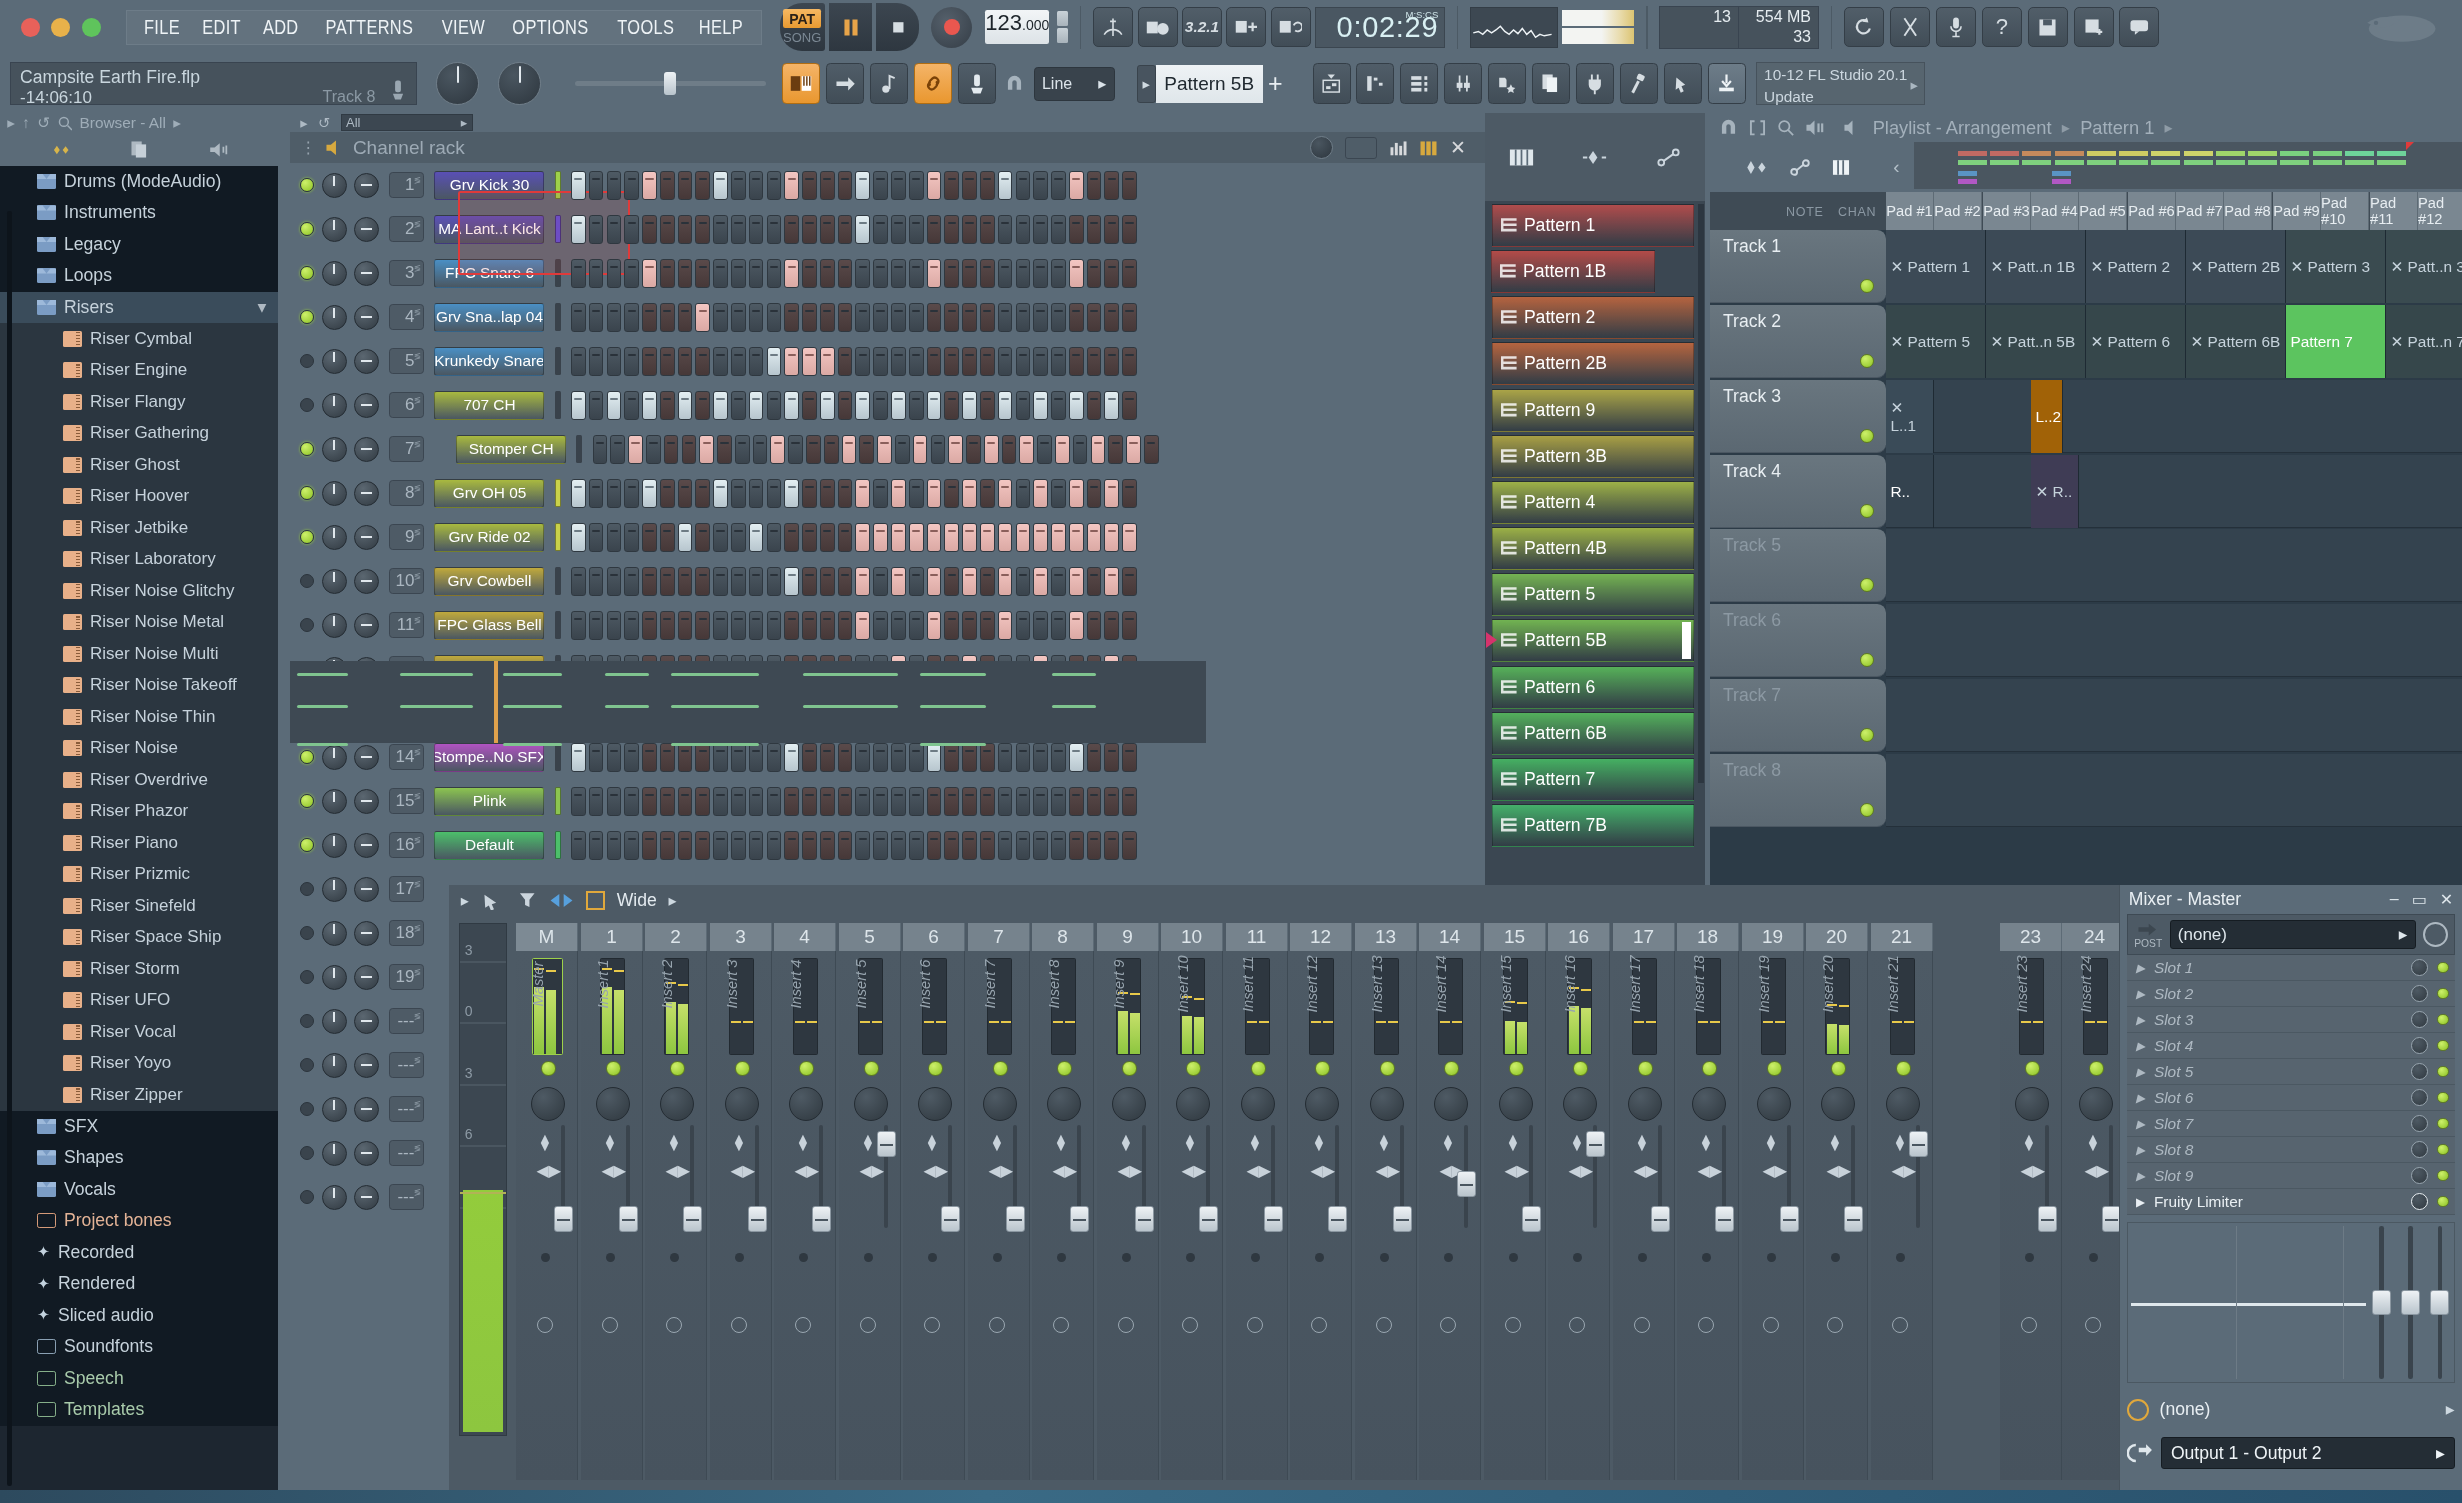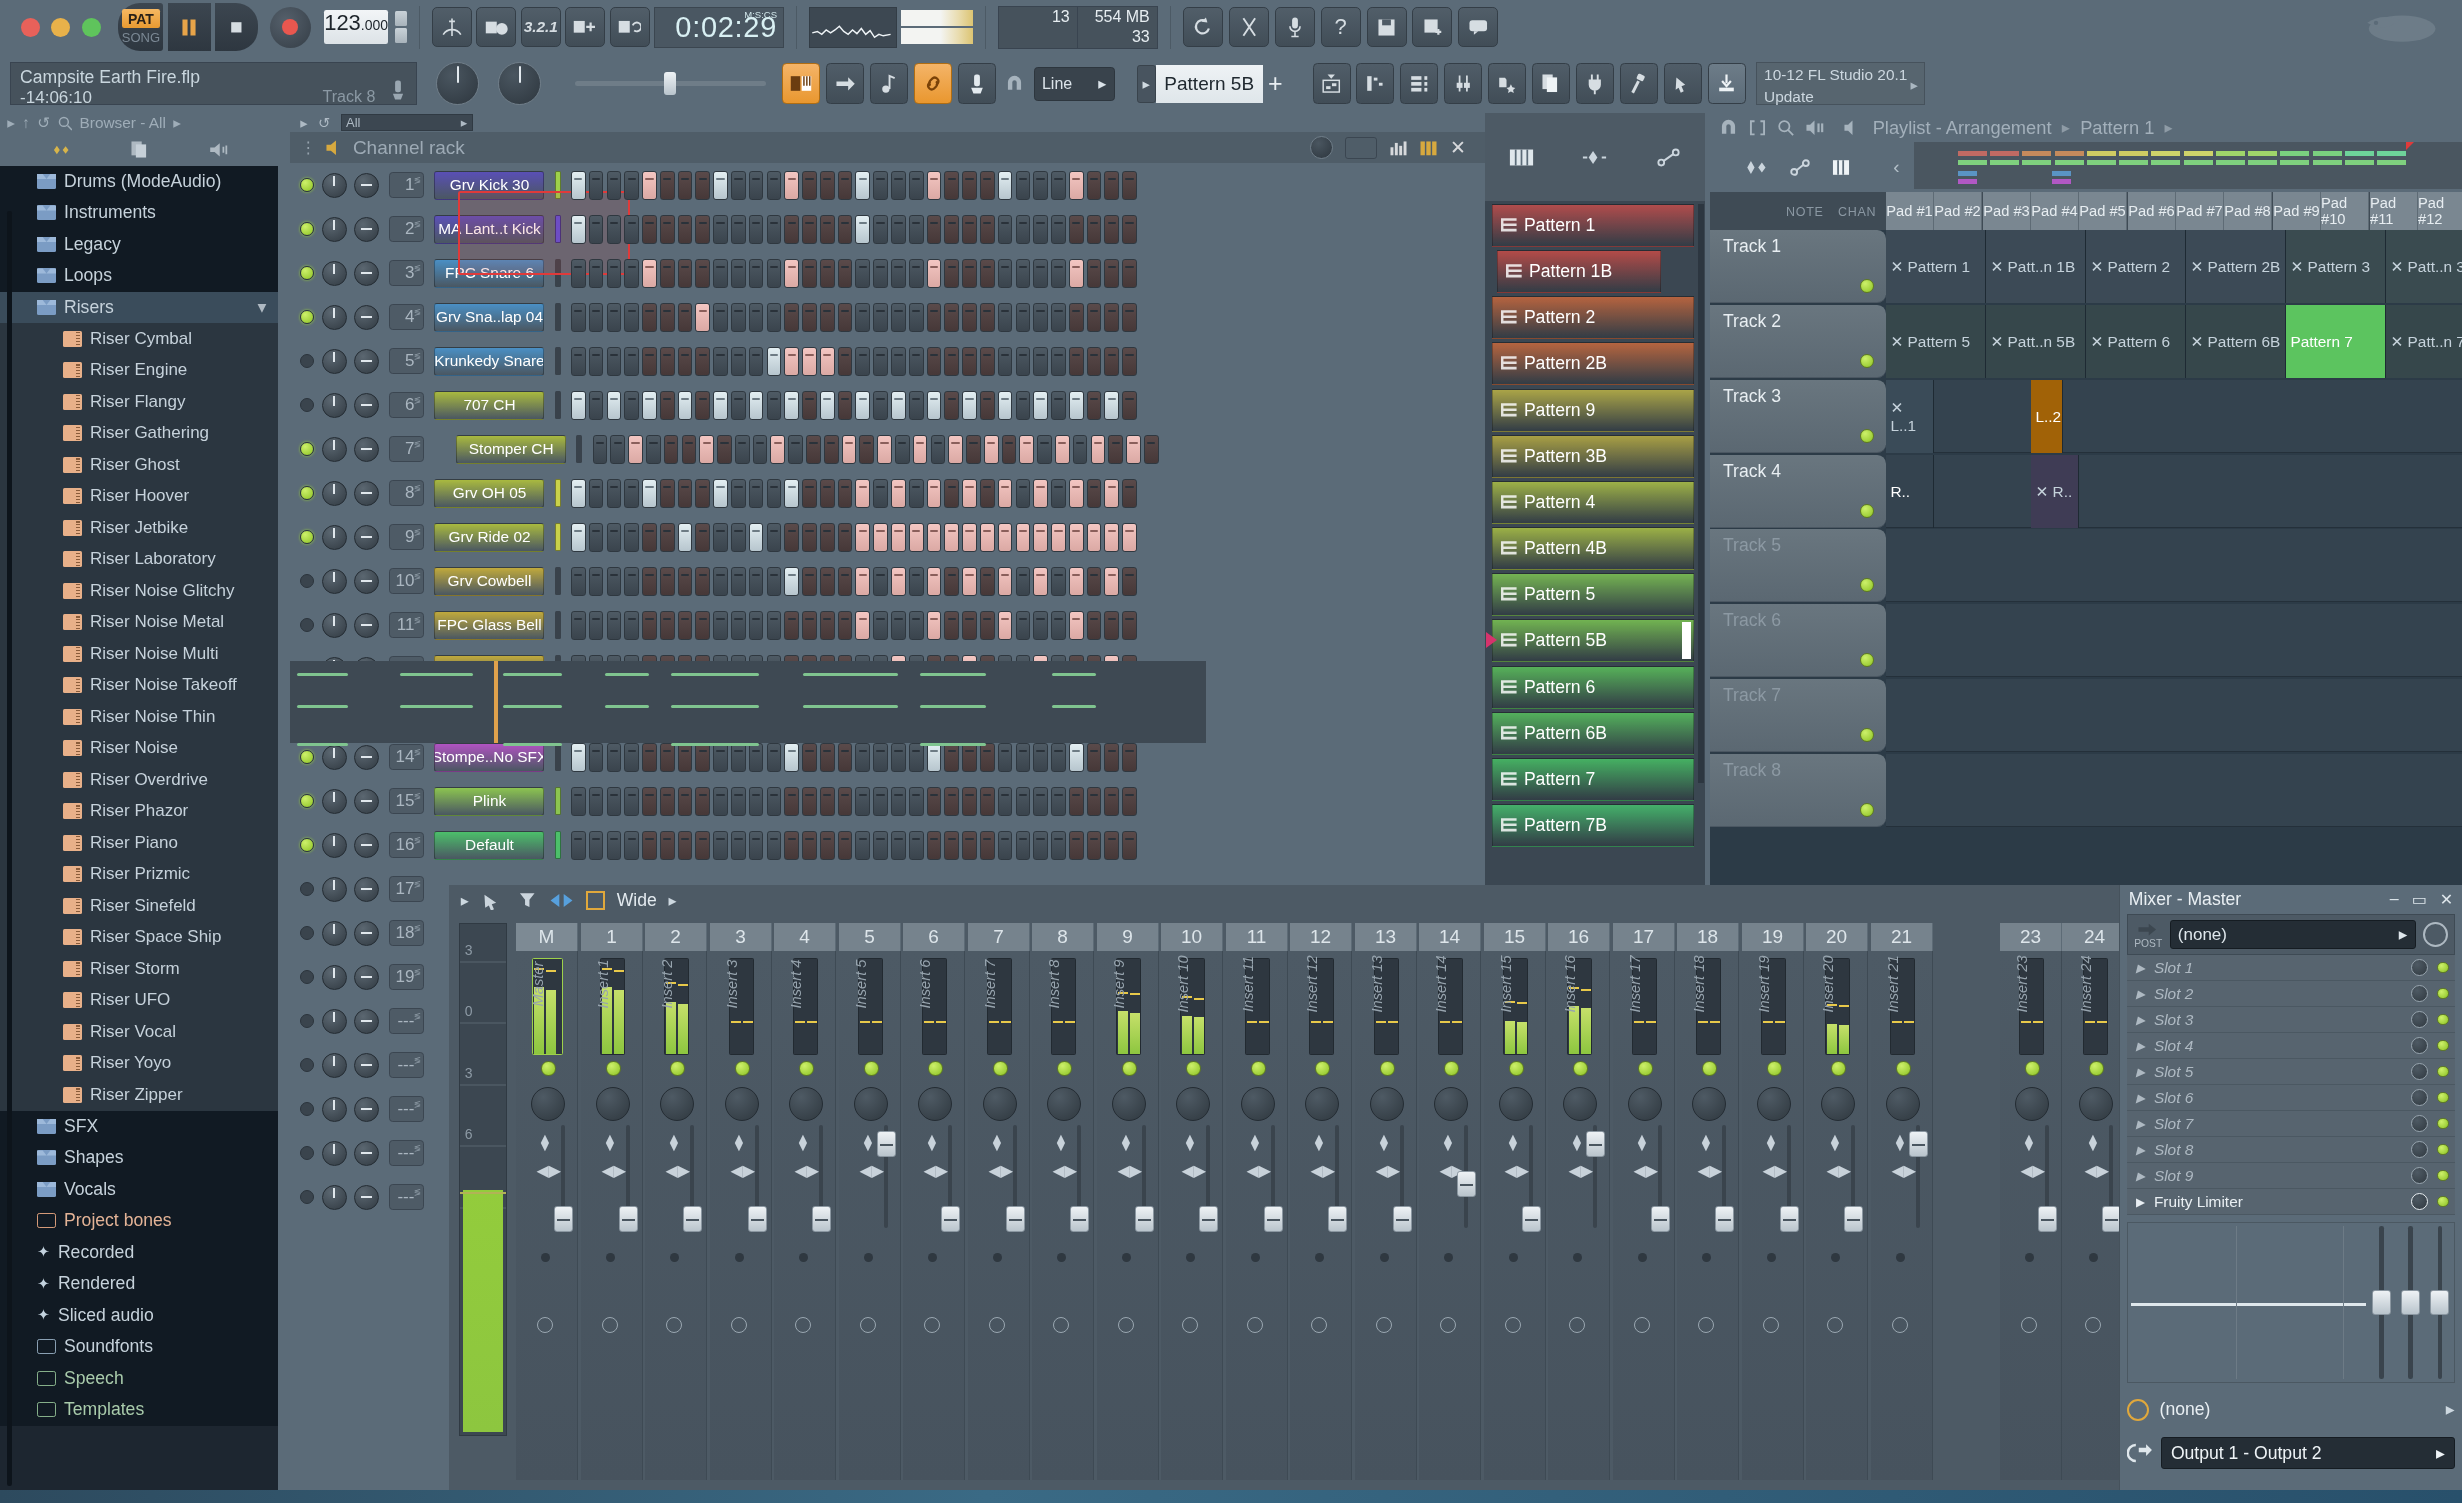--- a/index.html
+++ b/index.html
@@ -287,20 +287,30 @@
 
 <div id="root">
 
   <div id="topbar">
     <div class="traffic">
       <span class="t-red"></span>
       <span class="t-yel"></span>
       <span class="t-grn"></span>
     </div>
 
+    <div id="menubar">
+      <span class="mi">FILE</span>
+      <span class="mi">EDIT</span>
+      <span class="mi">ADD</span>
+      <span class="mi">PATTERNS</span>
+      <span class="mi">VIEW</span>
+      <span class="mi">OPTIONS</span>
+      <span class="mi">TOOLS</span>
+      <span class="mi">HELP</span>
+    </div>
 
     <div id="transport">
       <div class="patsong">
         <span class="pat">PAT</span>
         <span class="song">SONG</span>
       </div>
       <div class="tbtn">
         <svg class="ico" width="16" height="19" viewBox="0 0 22 26">
           <rect x="2" y="2" width="7" height="22" fill="#e8a449"></rect>
             <rect x="13" y="2" width="7" height="22" fill="#e8a449"></rect>
@@ -1681,21 +1691,21 @@
         <circle cx="10" cy="24" r="4" fill="none" stroke="#cbd5dd" stroke-width="2.6"></circle>
         <circle cx="30" cy="10" r="4" fill="none" stroke="#cbd5dd" stroke-width="2.6"></circle>
         <path d="M13 22 L27 12" stroke="#cbd5dd" stroke-width="2.6"></path>
         </svg>
     </div>
     <div id="patScroll"></div>
   <div class="pitem" style="background: linear-gradient(rgb(176, 76, 76), rgba(0, 0, 0, 0.15)); top: 91px; position: absolute; left: 2.9px; width: 202px;">
         <span class="pico"></span>
         <span>Pattern 1</span>
       </div>
-      <div class="pitem" style="background: linear-gradient(rgb(179, 75, 72), rgba(0, 0, 0, 0.15)); top: 137px; position: absolute; left: 8px; width: 164px;">
+      <div class="pitem" style="background: linear-gradient(rgb(179, 75, 72), rgba(0, 0, 0, 0.15)); top: 137px; position: absolute; left: 2px; width: 164px;">
         <span class="pico"></span>
         <span>Pattern 1B</span>
       </div>
       <div class="pitem" style="background: linear-gradient(rgb(181, 99, 63), rgba(0, 0, 0, 0.15)); top: 183px; position: absolute; left: 2.9px; width: 202px;">
         <span class="pico"></span>
         <span>Pattern 2</span>
       </div>
       <div class="pitem" style="background: linear-gradient(rgb(181, 100, 63), rgba(0, 0, 0, 0.15)); top: 229px; position: absolute; left: 2.9px; width: 202px;">
         <span class="pico"></span>
         <span>Pattern 2B</span>

